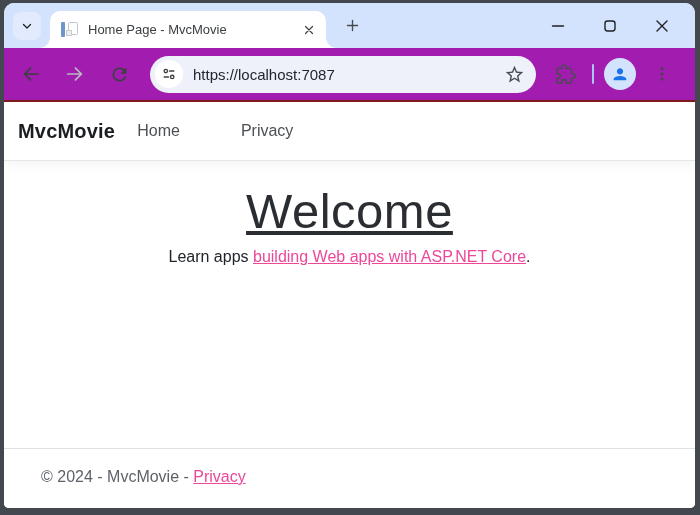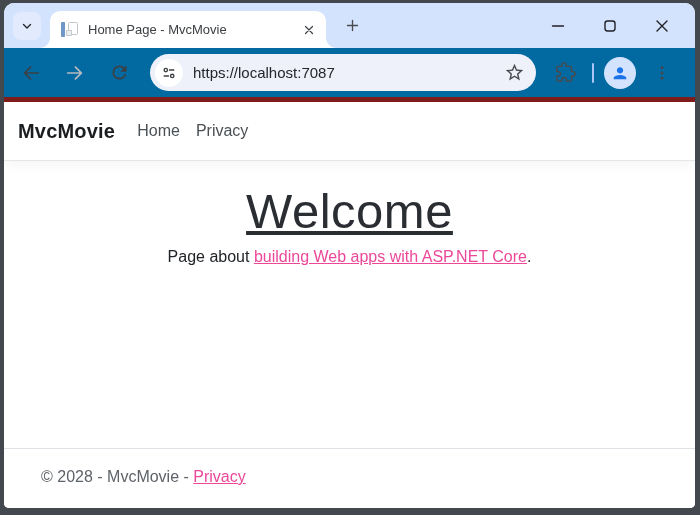--- a/index.html
+++ b/index.html
@@ -39,23 +39,23 @@
   .favicon .fav-page { position: absolute; left: 7px; top: 1px; width: 10px; height: 13px; border: 1.5px solid #c3c7cd; border-radius: 1.5px; background: #fdfdfd; }
   .favicon .fav-page2 { position: absolute; left: 5px; top: 9px; width: 6px; height: 6px; border: 1.5px solid #c9cdd2; background: #eceef0; }
   .tab-title { flex: 1; font-size: 13px; color: #3c4043; white-space: nowrap; overflow: hidden; text-overflow: ellipsis; }
   .tab-close { width: 20px; height: 20px; border-radius: 50%; display: flex; align-items: center; justify-content: center; cursor: pointer; flex: 0 0 auto; margin-left: 6px; }
   .new-tab-btn { width: 30px; height: 30px; margin-left: 11px; border-radius: 50%; display: flex; align-items: center; justify-content: center; cursor: pointer; }
   .tabstrip-spacer { flex: 1; }
   .win-controls { display: flex; align-items: center; margin-right: 7px; }
   .win-btn { width: 52px; height: 34px; display: flex; align-items: center; justify-content: center; cursor: pointer; }
   
   .toolbar {
-    height: 54px; background: #0369a1; flex: 0 0 auto;
+    height: 54px; background: #a21caf; flex: 0 0 auto;
     display: flex; align-items: center; padding: 0 10px;
-    border-bottom: 5px solid #7f1d1d;
+    border-bottom: 2px solid #7f1d1d;
   }
   .tool-btn { width: 34px; height: 34px; border-radius: 50%; display: flex; align-items: center; justify-content: center; cursor: pointer; flex: 0 0 auto; }
   .tool-btn + .tool-btn { margin-left: 10px; }
   .omnibox {
     margin-left: 14px; width: 386px; height: 37px; border-radius: 19px;
     background: #eef1fa; display: flex; align-items: center; padding: 0 9px 0 5px; flex: 0 0 auto;
   }
   .site-info-btn { width: 28px; height: 28px; border-radius: 50%; background: #ffffff; display: flex; align-items: center; justify-content: center; cursor: pointer; flex: 0 0 auto; }
   .url-input {
     flex: 1; border: none; outline: none; background: transparent;
@@ -72,21 +72,21 @@
   .menu-btn { margin-left: 9px; }
   
   .page { flex: 1; background: #ffffff; display: flex; flex-direction: column; min-height: 0; }
   .navbar {
     height: 59px; flex: 0 0 auto; background: #fff;
     border-bottom: 1px solid #e4e6e8;
     box-shadow: 0 4px 12px rgba(0,0,0,0.045);
     display: flex; align-items: center; padding: 0 14px;
   }
   .brand { font-size: 20px; font-weight: 600; color: #1b1e21; text-decoration: none; cursor: pointer; letter-spacing: 0.2px; }
-  .nav-links { display: flex; margin-left: 14px; }
+  .nav-links { display: flex; margin-left: 14px; gap: 45px; }
   .nav-link { font-size: 16px; color: #4b5055; text-decoration: none; padding: 8px 8px; cursor: pointer; }
   .main { flex: 1; text-align: center; }
   .welcome {
     margin-top: 21px; font-size: 49px; font-weight: 300; color: #2a2e33;
     letter-spacing: 0.5px; line-height: 1.2; text-decoration: underline;
   }
   .learn-line { margin-top: 7px; font-size: 16px; color: #212529; }
   .learn-link, .footer-link { color: #ec4899; text-decoration: underline; cursor: pointer; }
   .footer {
     flex: 0 0 auto; border-top: 1px solid #dee2e6; background: #fff;
@@ -236,19 +236,19 @@
     <div class="navbar">
       <a class="brand">MvcMovie</a>
       <div class="nav-links">
         <a class="nav-link">Home</a>
         <a class="nav-link">Privacy</a>
       </div>
     </div>
 
     <div class="main">
       <h1 class="welcome">Welcome</h1>
-      <p class="learn-line"><span>Page about </span><a class="learn-link">building Web apps with ASP.NET Core</a><span>.</span></p>
-    </div>
-
-    <div class="footer"><span>© 2028 - MvcMovie - </span><a class="footer-link">Privacy</a></div>
+      <p class="learn-line"><span>Learn apps </span><a class="learn-link">building Web apps with ASP.NET Core</a><span>.</span></p>
+    </div>
+
+    <div class="footer"><span>© 2024 - MvcMovie - </span><a class="footer-link">Privacy</a></div>
   </div>
 
 </div>
 
 </body></html>

